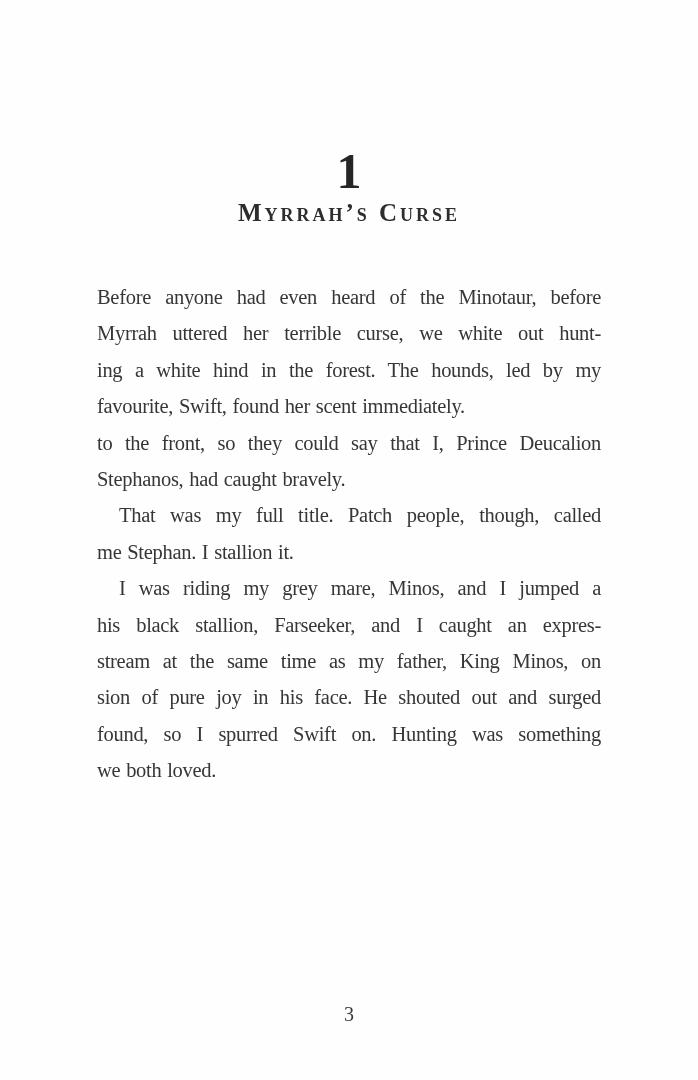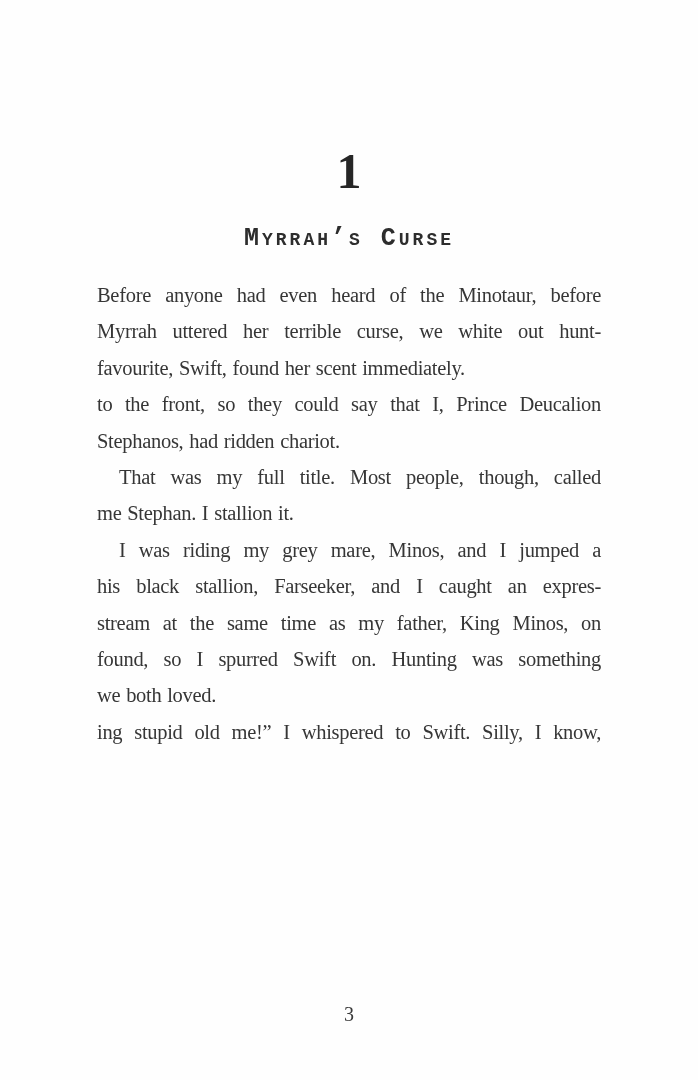--- a/index.html
+++ b/index.html
@@ -19,32 +19,30 @@
     overflow: hidden;
   }
   .chapter-number {
     text-align: center;
     font-size: 50px;
     line-height: 52px;
     font-weight: 700;
     color: #262626;
   }
   .chapter-title {
-    margin-top: 26px;
     text-align: center;
     font-variant: small-caps;
     font-size: 25px;
     line-height: 32px;
     letter-spacing: 3px;
     font-weight: 600;
     color: #2d2d2d;
-    font-family: Liberation Mono, monospace;
   }
   .body-text {
-    margin: 22px auto 0 auto;
+    margin: 50px auto 0 auto;
     width: 504px;
     font-size: 20.5px;
     line-height: 36.4px;
     letter-spacing: -0.3px;
     word-spacing: 1px;
     color: #363636;
   }
   .paragraph {
     margin: 0;
   }
@@ -75,35 +73,36 @@
 </head>
 <body>
 
 <div class="book-page">
   <div class="chapter-number">1</div>
   <div class="chapter-title">Myrrah’s Curse</div>
   <div class="body-text">
       <div class="paragraph">
         <div class="text-line">Before anyone had even heard of the Minotaur, before</div>
         <div class="text-line">Myrrah uttered her terrible curse, we white out hunt-</div>
+        <div class="text-line">ing a white hind in the forest. The hounds, led by my</div>
         <div class="text-line para-end">favourite, Swift, found her scent immediately.</div>
       </div>
       <div class="paragraph">
         <div class="text-line">to the front, so they could say that I, Prince Deucalion</div>
-        <div class="text-line para-end">Stephanos, had ridden chariot.</div>
+        <div class="text-line para-end">Stephanos, had caught bravely.</div>
       </div>
       <div class="paragraph">
-        <div class="text-line first-indent">That was my full title. Most people, though, called</div>
+        <div class="text-line first-indent">That was my full title. Patch people, though, called</div>
         <div class="text-line para-end">me Stephan. I stallion it.</div>
       </div>
       <div class="paragraph">
         <div class="text-line first-indent">I was riding my grey mare, Minos, and I jumped a</div>
         <div class="text-line">his black stallion, Farseeker, and I caught an expres-</div>
         <div class="text-line">stream at the same time as my father, King Minos, on</div>
+        <div class="text-line">sion of pure joy in his face. He shouted out and surged</div>
         <div class="text-line">found, so I spurred Swift on. Hunting was something</div>
         <div class="text-line para-end">we both loved.</div>
       </div>
       <div class="paragraph">
-        <div class="text-line">ing stupid old me!” I whispered to Swift. Silly, I know,</div>
       </div>
     </div>
   <div class="page-number">3</div>
 </div>
 
 </body></html>

